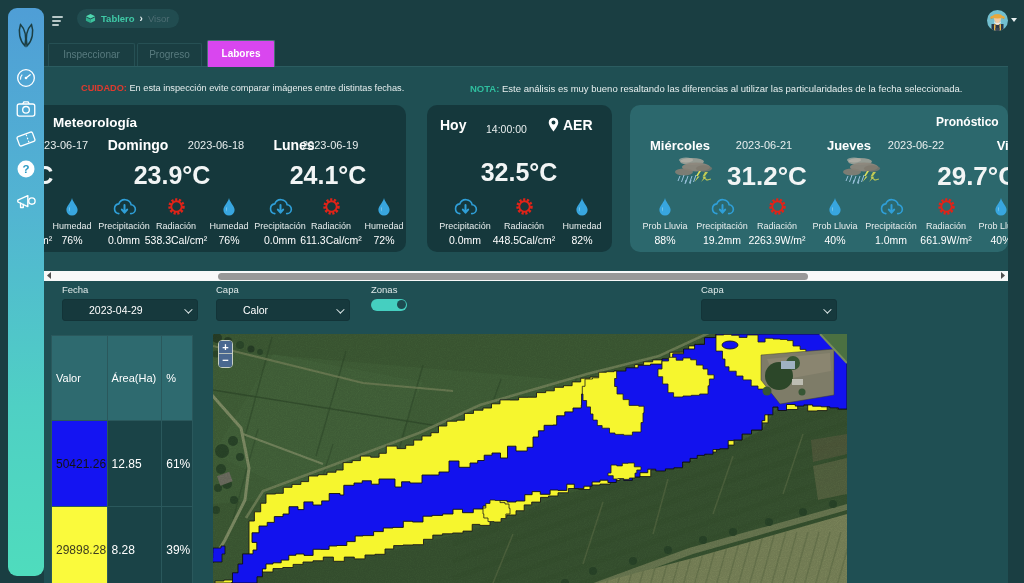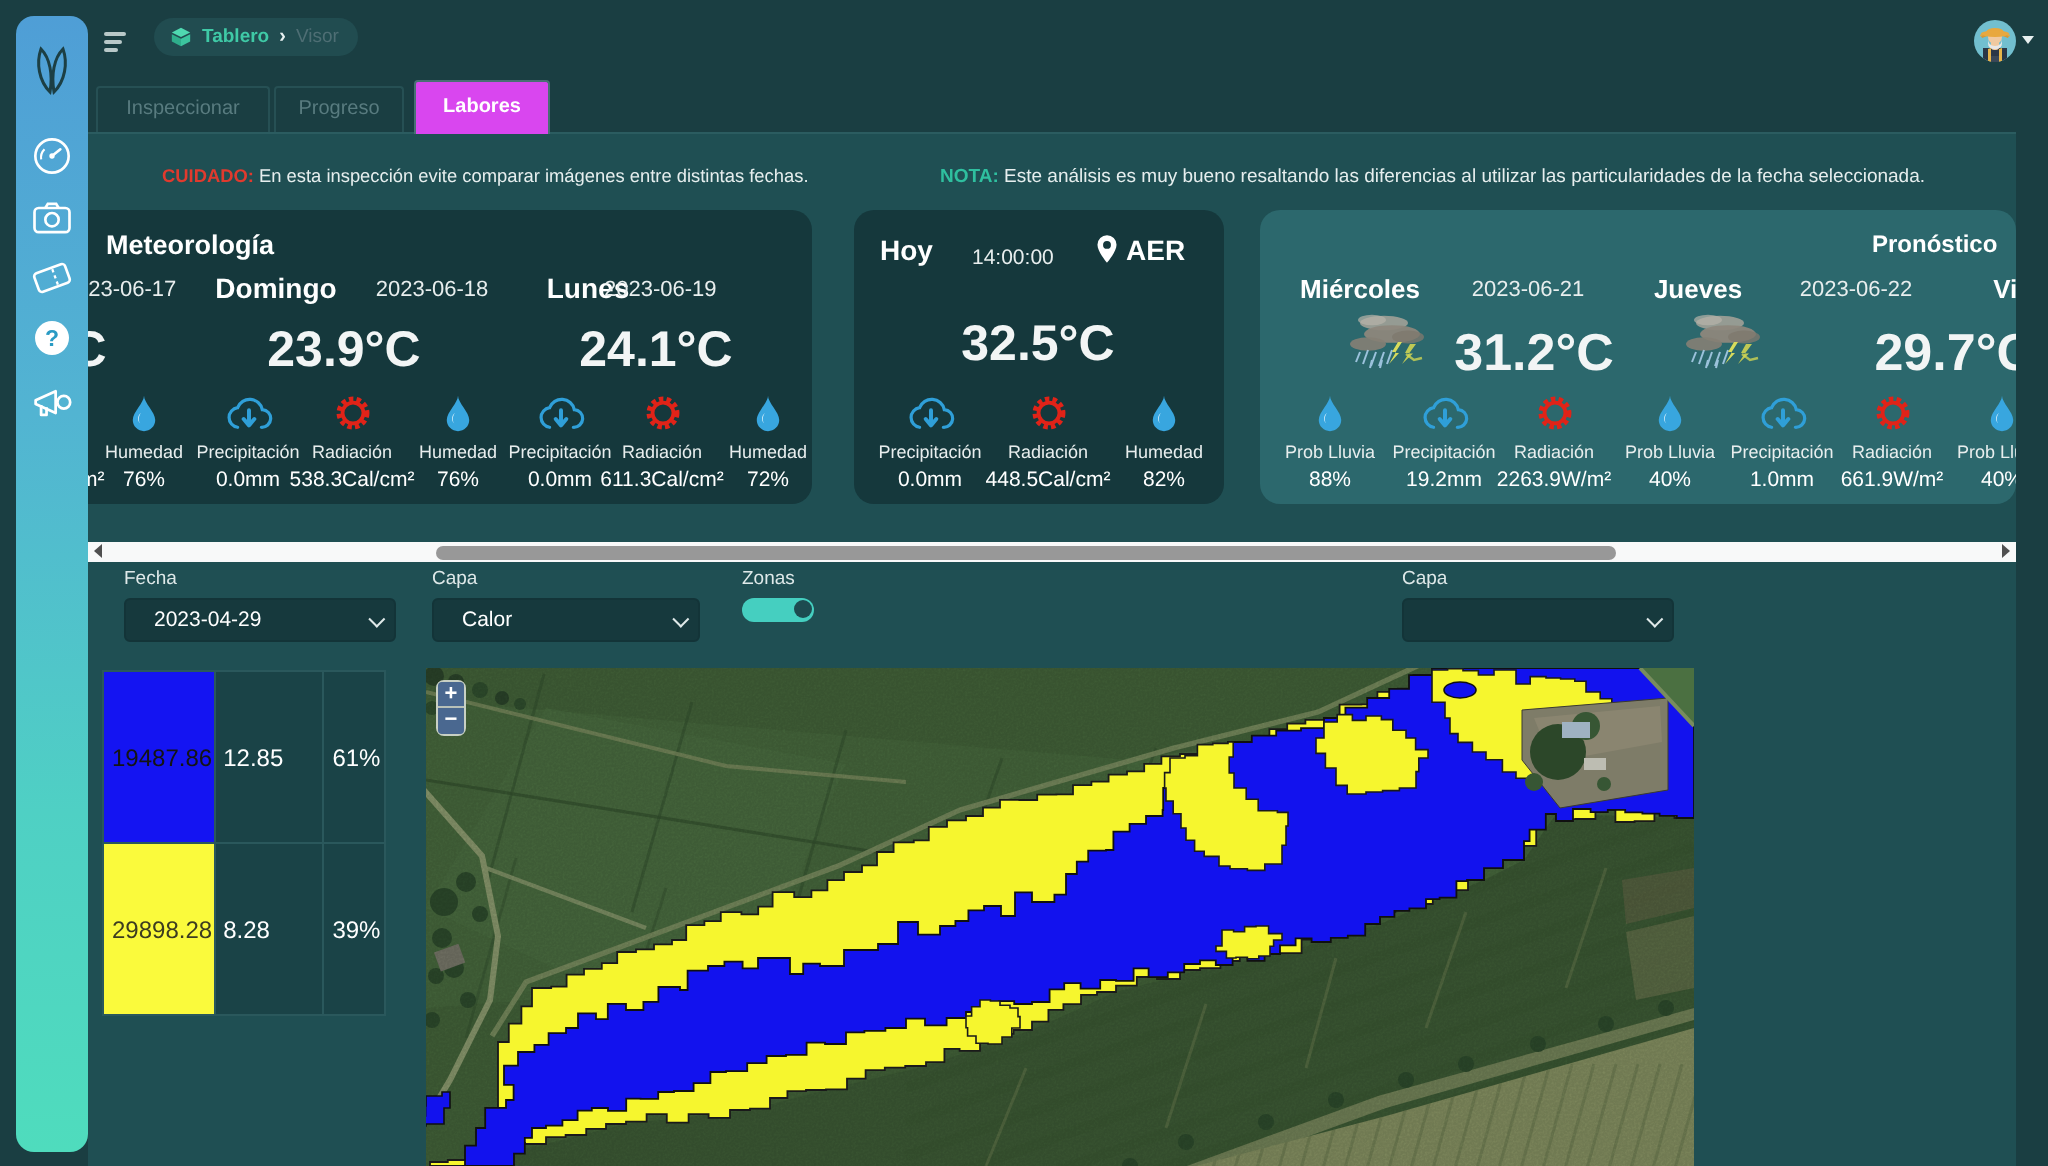--- a/index.html
+++ b/index.html
@@ -35,21 +35,21 @@
 .temp{position:absolute;font-weight:bold;color:#f2f5f5;font-size:25px;white-space:nowrap}
 .metric{position:absolute;width:70px;text-align:center;color:#fff}
 .mlabel{font-size:9px;color:#e8eeee;white-space:nowrap}
 .mvalue{font-size:10.5px;color:#fff;white-space:nowrap;margin-top:3px}
 .micon{height:22px;margin-bottom:2px}
 
 #sbar{position:absolute;left:44px;top:271px;width:964px;height:10px;background:#f8f9f9;z-index:5}
 #sbar .thumb{position:absolute;left:174px;top:1.5px;width:590px;height:7px;background:#989898;border-radius:4px}
 
 .flabel{position:absolute;font-size:9.5px;color:#dfe9e9;z-index:5}
-.fsel{position:absolute;top:299px;height:22px;background:#16393d;border:1px solid #133438;border-radius:3px;color:#fff;font-size:10.5px;line-height:20px;padding-left:14px;z-index:5}
+.fsel{position:absolute;top:299px;height:22px;background:#16393d;border:1px solid #133438;border-radius:3px;color:#fff;font-size:10.5px;line-height:20px;padding-left:26px;z-index:5}
 .fsel .chev{position:absolute;right:7px;top:8px;width:6px;height:6px;border-right:1.6px solid #dfe9e9;border-bottom:1.6px solid #dfe9e9;transform:rotate(45deg) translateY(-2px)}
 
 #toggle{position:absolute;left:371px;top:299px;width:36px;height:11.5px;border-radius:6px;background:#45cfc0;z-index:5}
 #toggle .knob{position:absolute;right:1.5px;top:1.25px;width:9px;height:9px;border-radius:5px;background:#1d4b50}
 
 #tbl{position:absolute;left:51px;top:335px;width:142px;z-index:5;border-left:1px solid #2a585c;border-top:1px solid #2a585c}
 .trow{display:flex}
 .tc{border-right:1px solid #2a585c;border-bottom:1px solid #2a585c;color:#fff;font-size:12px;display:flex;align-items:center;padding-left:4px;overflow:hidden}
 .c1{width:56px}.c2{width:55px}.c3{width:31px}
 .trow .tc{height:86px;background:#1a4347}
@@ -219,21 +219,21 @@
             </svg></div>
           <div class="mlabel">Humedad</div>
           <div class="mvalue">82%</div>
         </div>
       </div>
 <div class="card" style="left:586px;width:378px;background:#2c686d;overflow:hidden">
         <div class="cardtitle" style="left:306px;top:10px;font-size:12px">Pronóstico</div>
         <div class="day" style="left:-20px;top:31px;width:140px;text-align:center"><span class="dayname" style="font-size:13px">Miércoles</span></div>
         <div class="day" style="left:64px;top:29.5px;width:140px;text-align:center"><span class="daydate">2023-06-21</span></div>
         <div class="day" style="left:149px;top:31px;width:140px;text-align:center"><span class="dayname" style="font-size:13px">Jueves</span></div>
-        <div class="day" style="left:228px;top:29.5px;width:140px;text-align:center"><span class="daydate">2023-06-22</span></div>
+        <div class="day" style="left:216px;top:29.5px;width:140px;text-align:center"><span class="daydate">2023-06-22</span></div>
         <div class="day" style="left:320px;top:31px;width:140px;text-align:center"><span class="dayname" style="font-size:13px">Viernes</span></div>
         <div class="abs" style="left:43px;top:50px"><svg width="40" height="30" viewBox="0 0 40 30">
             <ellipse cx="19" cy="6.5" rx="12" ry="3.6" fill="#a8a49a" opacity="0.85"></ellipse>
             <ellipse cx="13" cy="5" rx="7" ry="2.6" fill="#b8b4aa" opacity="0.7"></ellipse>
             <ellipse cx="23" cy="12" rx="14" ry="4.4" fill="#8d877c" opacity="0.95"></ellipse>
             <ellipse cx="31" cy="13.5" rx="8" ry="3.2" fill="#7e786e" opacity="0.8"></ellipse>
             <ellipse cx="11" cy="17" rx="9" ry="3.4" fill="#857f74" opacity="0.9"></ellipse>
             <g stroke="#a8cce8" stroke-width="1" opacity="0.9">
               <path d="M7 21 L5 26"></path>
               <path d="M11 20 L8.5 27"></path>
@@ -344,22 +344,27 @@
   <div class="flabel" style="left:371px;top:284px">Zonas</div>
   <div id="toggle">
       <div class="knob"></div>
     </div>
   <div class="flabel" style="left:701px;top:284px">Capa</div>
   <div class="fsel" style="left:701px;width:136px">
       <span class="chev"></span>
     </div>
 
   <div id="tbl">
+    <div class="trow thead">
+        <div class="tc c1">Valor</div>
+        <div class="tc c2">Área(Ha)</div>
+        <div class="tc c3">%</div>
+      </div>
     <div class="trow">
-        <div class="tc c1" style="background:#1414f2;color:#141414">19487.86</div>
+        <div class="tc c1" style="background:#1414f2;color:#141414">50421.26</div>
         <div class="tc c2">12.85</div>
         <div class="tc c3">61%</div>
       </div>
     <div class="trow">
         <div class="tc c1" style="background:#fafa3c;color:#3c3c20">29898.28</div>
         <div class="tc c2">8.28</div>
         <div class="tc c3">39%</div>
       </div>
   </div>
 

